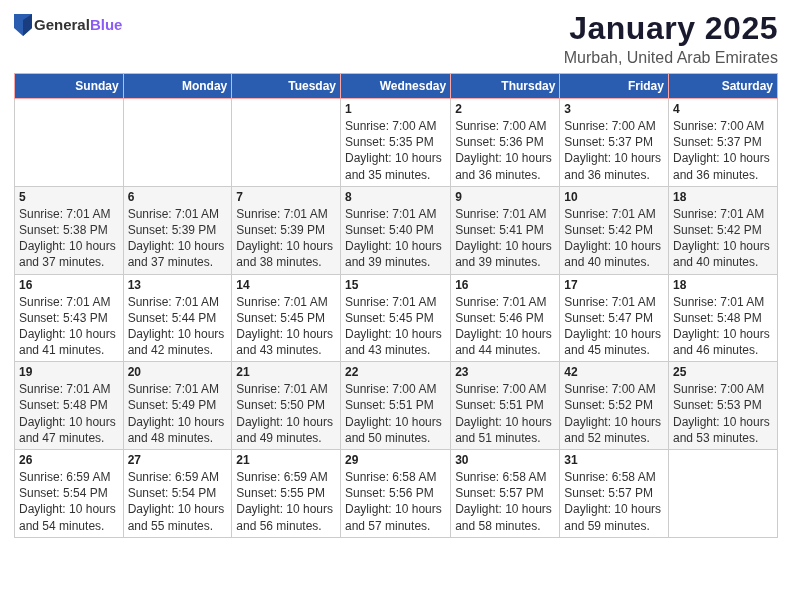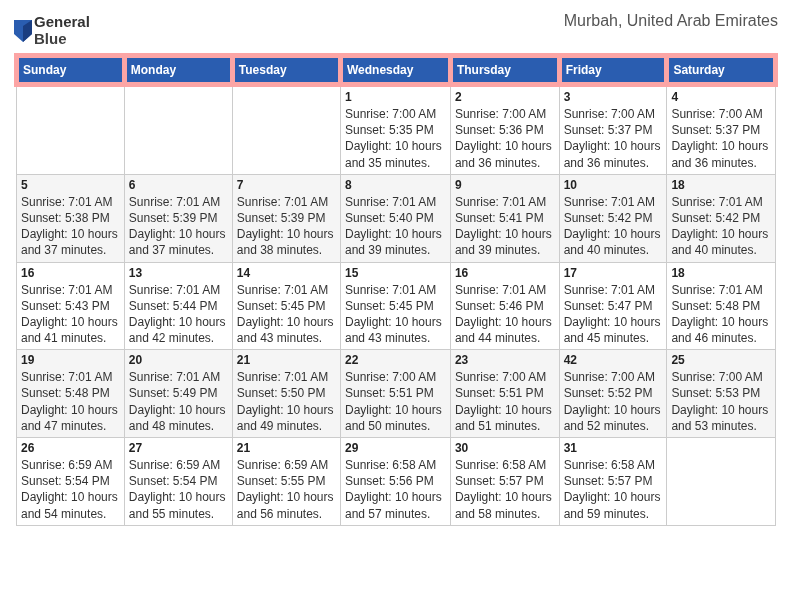--- a/index.html
+++ b/index.html
@@ -22,32 +22,32 @@
       align-items: flex-start;
       margin-bottom: 6px;
     }
     .logo {
       display: flex;
       align-items: center;
       margin-top: 4px;
     }
     .logo-text {
       display: flex;
-      flex-direction: column;
+      flex-direction: row;
       line-height: 1.1;
     }
     .logo-general {
       font-size: 15px;
       font-weight: bold;
       color: #333;
     }
     .logo-blue {
       font-size: 15px;
       font-weight: bold;
-      color: #404040;
+      color: #8b5cf6;
     }
     .logo-icon {
       width: 18px;
       height: 22px;
       margin-right: 2px;
     }
     .title-block {
       text-align: right;
     }
     .title-month {
@@ -65,22 +65,22 @@
       width: 100%;
       border-collapse: collapse;
       border: 1px solid #ccc;
     }
     .calendar th {
       background-color: #2a5db0;
       color: #fff;
       font-size: 12px;
       font-weight: bold;
       padding: 5px 4px;
-      text-align: left;
-      border: 5px solid #fca5a5;
+      text-align: right;
+      border: 1px solid #fca5a5;
     }
     .calendar td {
       vertical-align: top;
       border: 1px solid #ccc;
       padding: 3px 4px;
       width: 113px;
       min-height: 80px;
       background: #fff;
     }
     .calendar tr:nth-child(even) td {
@@ -111,20 +111,21 @@
       <svg class="logo-icon" viewBox="0 0 18 22" xmlns="http://www.w3.org/2000/svg">
         <polygon points="0,0 18,0 18,14 9,22 0,14" fill="#2a5db0"></polygon>
         <polygon points="9,6 18,0 18,14 9,22" fill="#1a3d80"></polygon>
       </svg>
       <div class="logo-text">
         <span class="logo-general">General</span>
         <span class="logo-blue">Blue</span>
       </div>
     </div>
     <div class="title-block">
+      <div class="title-month">January 2025</div>
       <div class="title-location">Murbah, United Arab Emirates</div>
     </div>
   </div>
 
   <table class="calendar">
     <thead>
       <tr>
         <th>Sunday</th>
         <th>Monday</th>
         <th>Tuesday</th>

